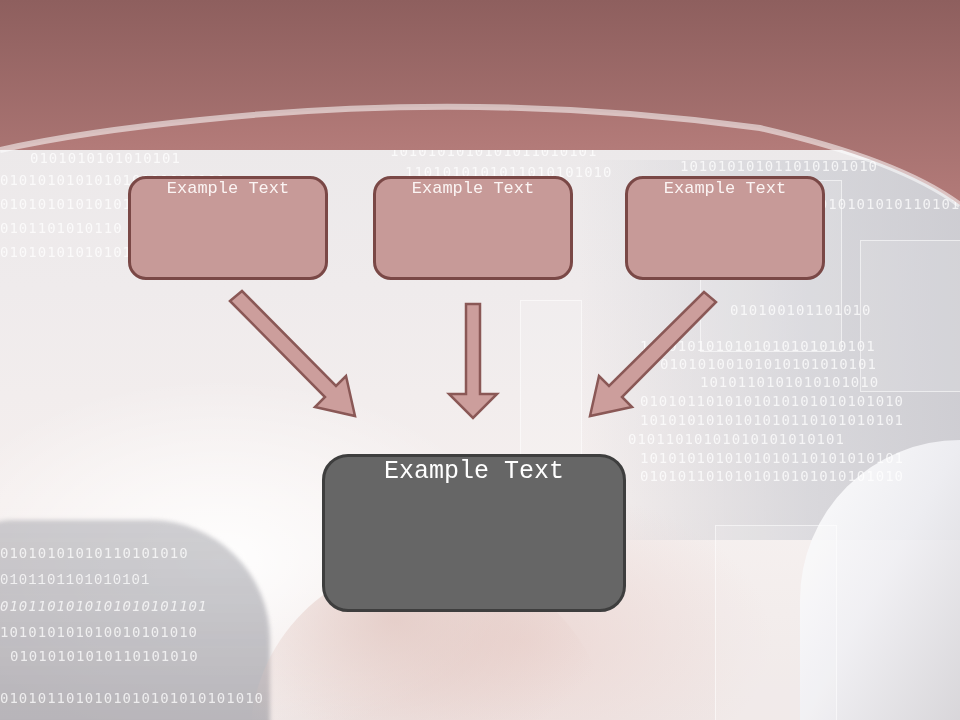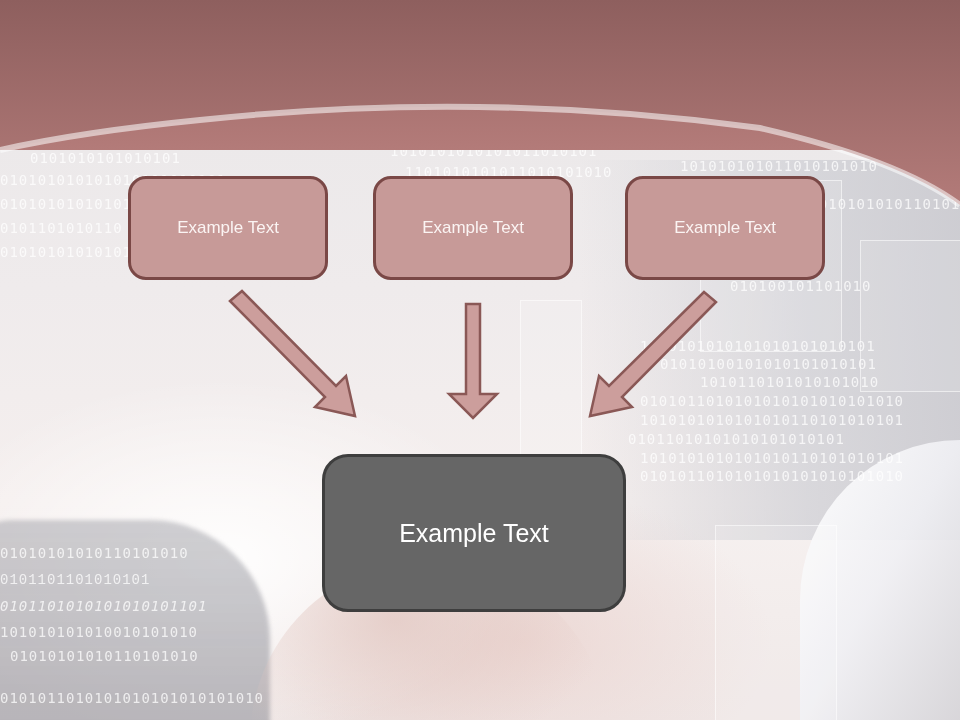--- a/index.html
+++ b/index.html
@@ -21,22 +21,22 @@
     background: linear-gradient(120deg, rgba(255,255,255,0.95) 0%, rgba(240,240,244,0.9) 40%, rgba(200,198,202,0.9) 100%); }
   .bg-panel { position:absolute; border:1px solid rgba(255,255,255,0.55); background:rgba(255,255,255,0.12); }
   .binary { position:absolute; color:rgba(255,255,255,0.75); font-family:"DejaVu Sans Mono", monospace; font-size:14px; letter-spacing:1px; white-space:nowrap; }
   .header { position:absolute; left:0; top:0; width:960px; height:150px;
     background: linear-gradient(180deg, #8e5f5e 0%, #a56f6d 45%, #b37b79 100%); }
   .arc { position:absolute; left:-240px; top:106px; width:1440px; height:600px; border-radius:50%;
     background: linear-gradient(180deg, rgba(238,236,238,1) 0%, rgba(230,229,232,1) 20%, rgba(236,233,234,1) 100%);
     box-shadow: 0 -2px 0 rgba(255,255,255,0.6) inset; }
   .title { position:absolute; left:0; top:55px; width:960px; text-align:center; color:#ffffff; font-family:"Liberation Sans", sans-serif; font-size:33px; line-height:40px; }
   .title .bold { font-weight:bold; }
-  .box { position:absolute; display:flex; align-items:center; justify-content:center; box-sizing:border-box;
-    border-radius:18px; color:#fbf4f3; font-family:Liberation Sans, sans-serif; }
+  .box { position:absolute; display:flex; justify-content:center; box-sizing:border-box;
+    border-radius:18px; color:#fbf4f3; font-family:Liberation Mono, monospace; }
   .box.top { width:200px; height:104px; top:176px; background:#c79a98; border:3px solid #7a4846; font-size:17px; }
   .box.bottom { left:322px; top:454px; width:304px; height:158px; background:#666666; border:3px solid #3e3e3e; color:#ffffff; font-size:25px; border-radius:26px; }
   svg.arrows { position:absolute; left:0; top:0; }
 </style>
 </head>
 <body>
 
 <div class="slide">
   <div class="bg-base"></div>
   <div class="bg-right-shade"></div>
@@ -51,21 +51,21 @@
 
   <div class="binary" style="left:30px;top:150px;">0101010101010101</div>
   <div class="binary" style="left:0px;top:172px;">010101010101010101010101</div>
   <div class="binary" style="left:0px;top:196px;">010101010101010101010101</div>
   <div class="binary" style="left:0px;top:220px;">0101101010110</div>
   <div class="binary" style="left:0px;top:244px;">0101010101010101</div>
   <div class="binary" style="left:390px;top:143px;">1010101010101011010101</div>
   <div class="binary" style="left:405px;top:164px;">1101010101011010101010</div>
   <div class="binary" style="left:680px;top:158px;">101010101011010101010</div>
   <div class="binary" style="left:800px;top:196px;">0101010101011010101010101010</div>
-  <div class="binary" style="left:730px;top:278px;">010100101101010</div>
+  <div class="binary" style="left:730px;top:302px;">010100101101010</div>
   <div class="binary" style="left:640px;top:338px;">1010101010101010101010101</div>
   <div class="binary" style="left:660px;top:356px;text-align:right;">01010100101010101010101</div>
   <div class="binary" style="left:700px;top:374px;">1010110101010101010</div>
   <div class="binary" style="left:640px;top:393px;">0101011010101010101010101010</div>
   <div class="binary" style="left:640px;top:412px;">1010101010101010110101010101</div>
   <div class="binary" style="left:628px;top:431px;">01011010101010101010101</div>
   <div class="binary" style="left:640px;top:450px;">1010101010101010110101010101</div>
   <div class="binary" style="left:640px;top:468px;">0101011010101010101010101010</div>
   <div class="binary" style="left:0px;top:545px;">01010101010110101010</div>
   <div class="binary" style="left:0px;top:572px;font-family:Liberation Mono, monospace;">0101101101010101</div>

